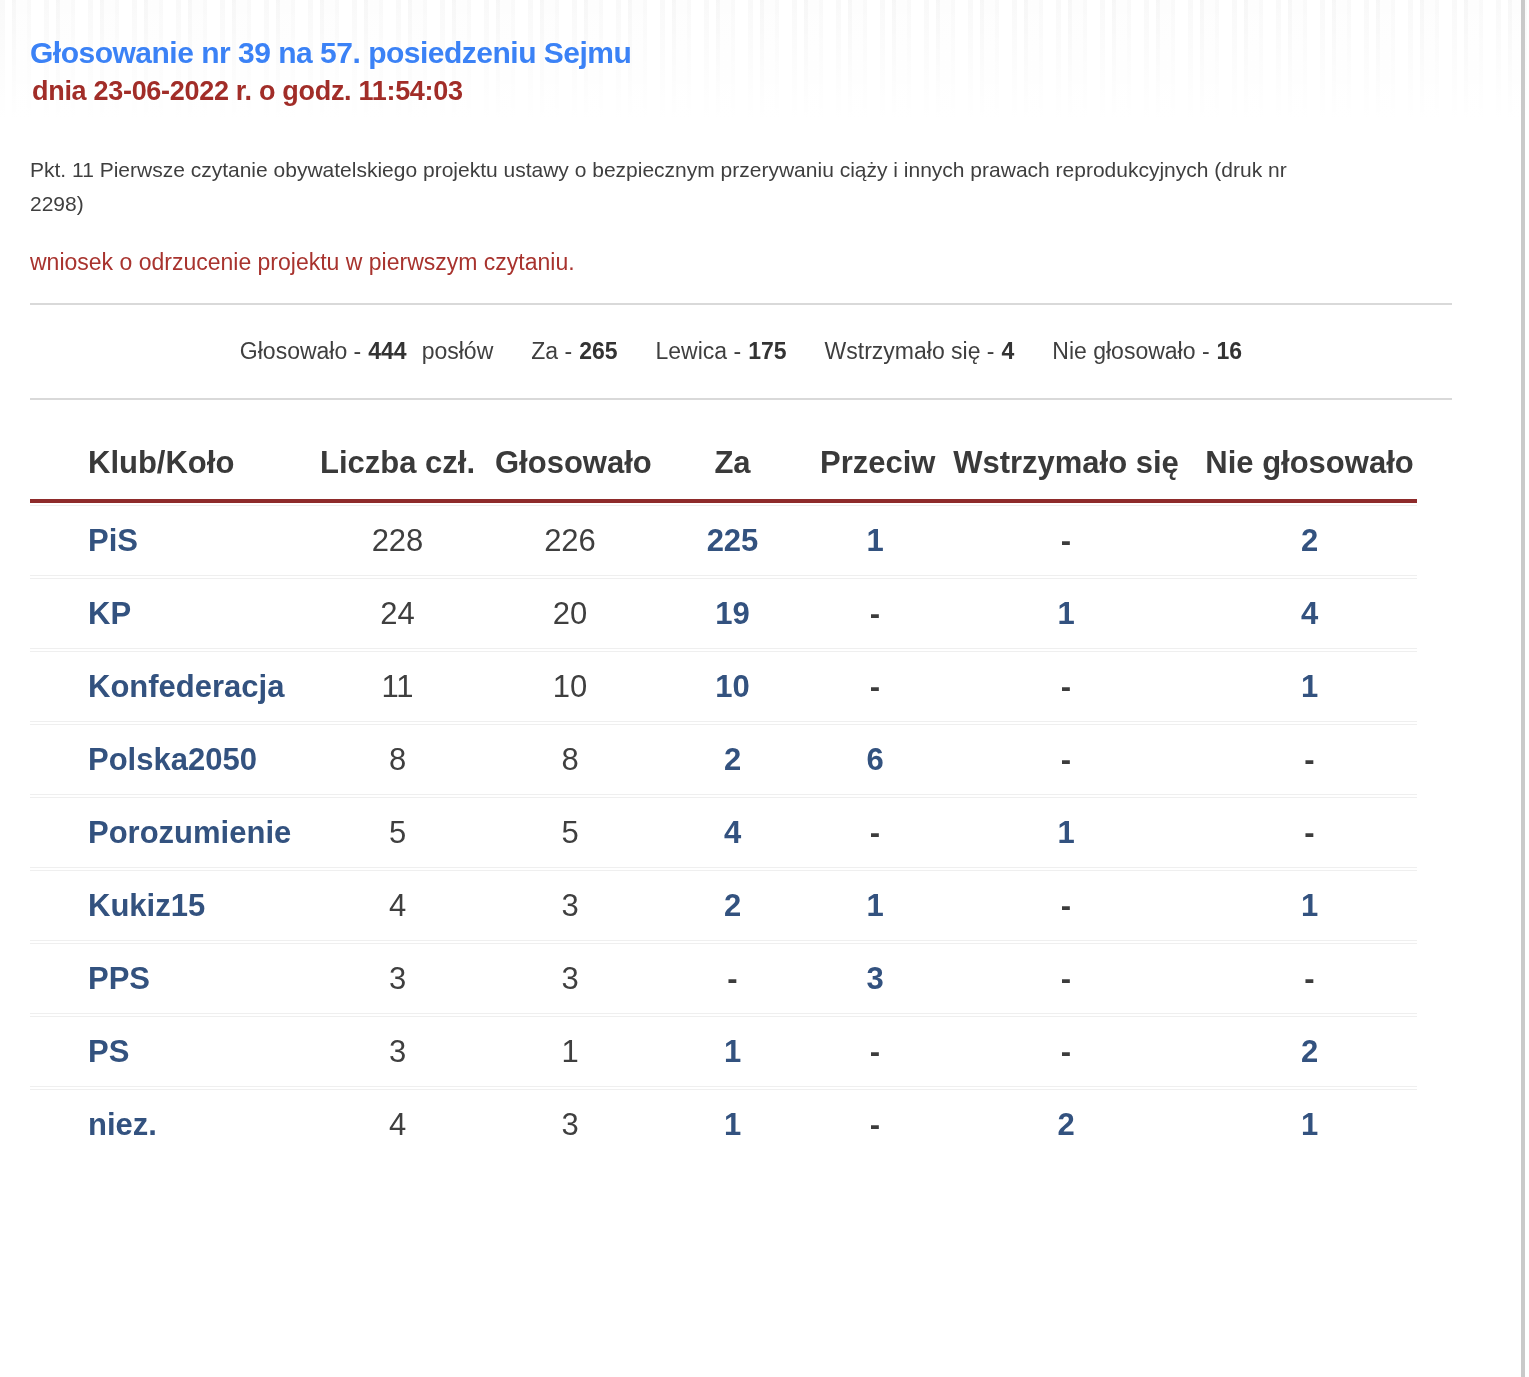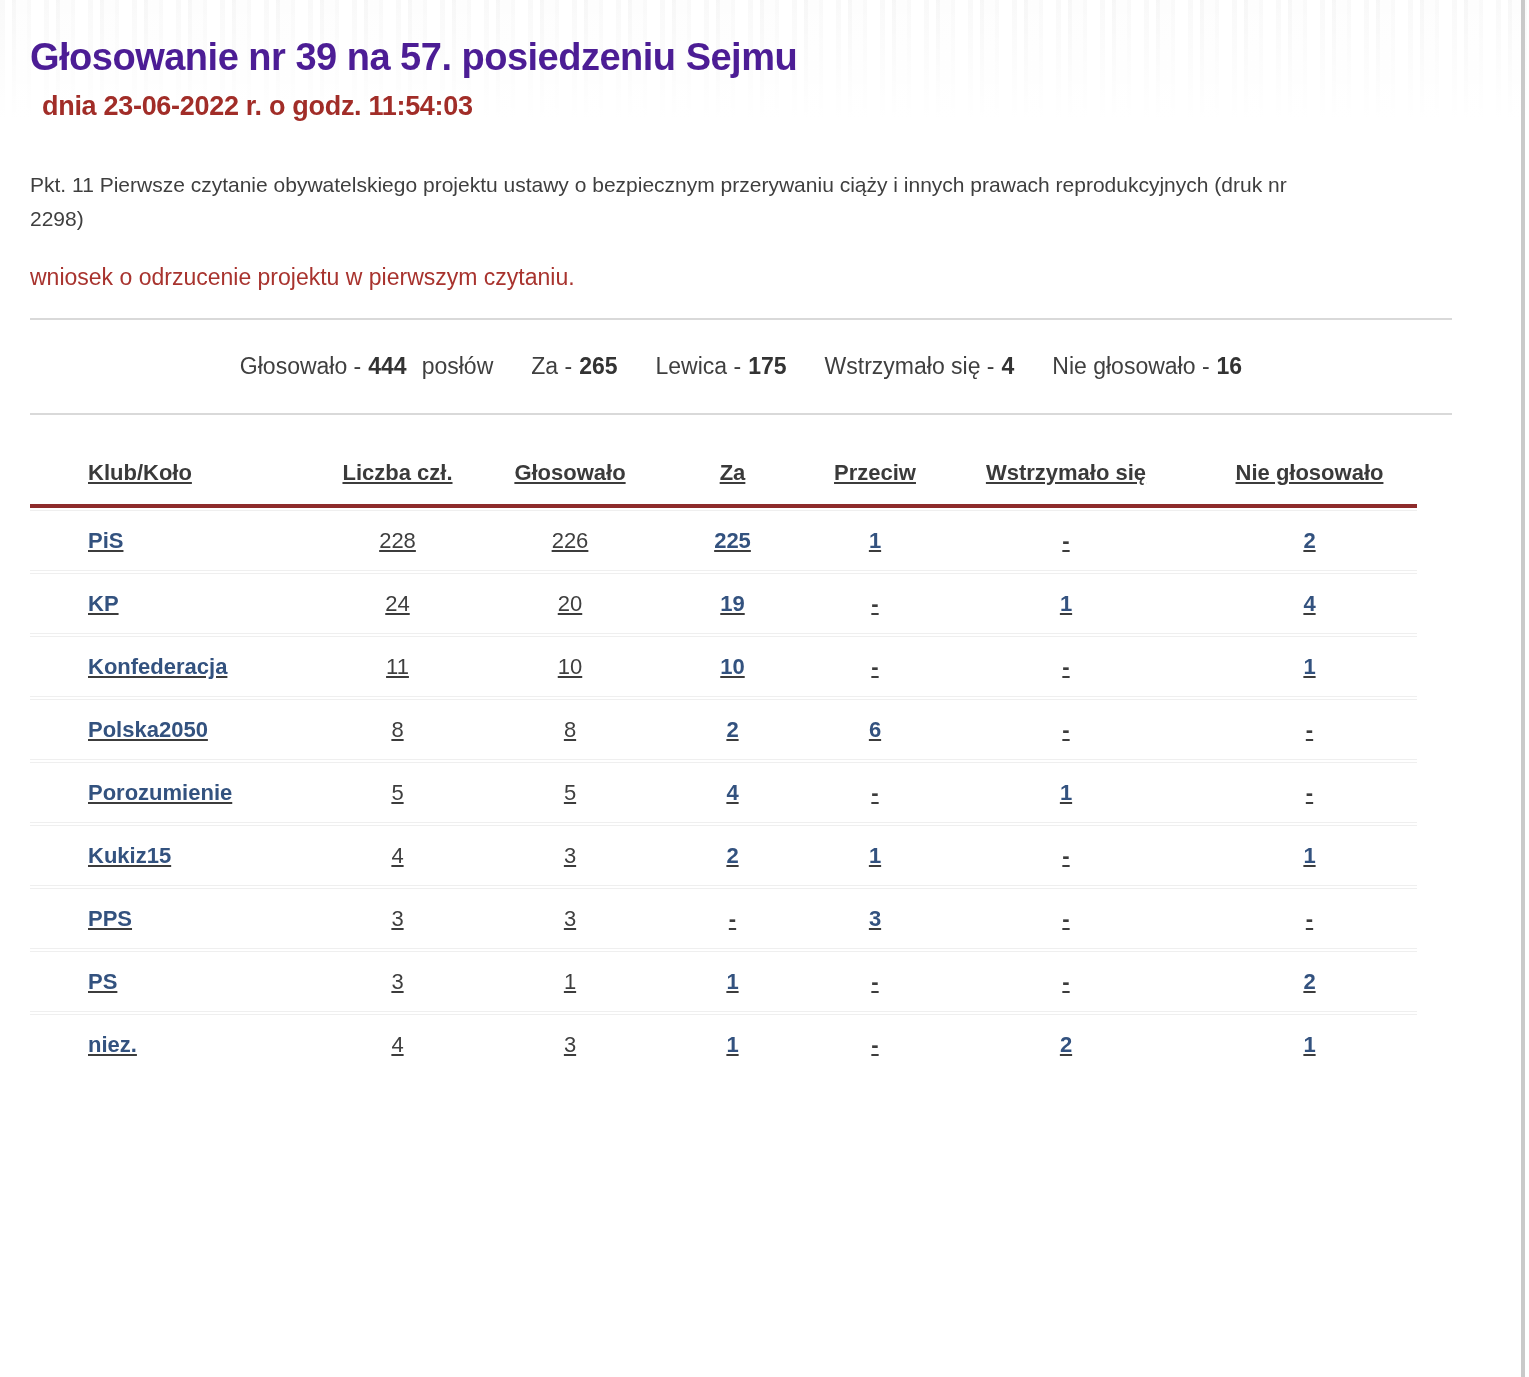--- a/index.html
+++ b/index.html
@@ -28,29 +28,29 @@
     background: linear-gradient(180deg, rgba(255,255,255,0.15) 0%, #ffffff 92%);
     pointer-events: none;
   }
   .page-border-right {
     position: absolute; top: 0; bottom: 0; right: 4px; width: 4px;
     background: #c9c9c9;
   }
   .content { position: relative; padding: 0 30px; }
 
   .page-title {
-    color: #4c1d95;
-    font-size: 38px; font-weight: 700;
+    color: #3b82f6;
+    font-size: 30px; font-weight: 700;
     margin: 36px 0 6px 0;
     letter-spacing: -0.5px;
   }
   .page-subtitle {
     color: #a12d28;
     font-size: 27px; font-weight: 700;
-    margin: 12px;
+    margin: 2px;
     letter-spacing: -0.3px;
   }
   .vote-topic {
     margin: 46px 0 0 0;
     font-size: 21px; line-height: 34px;
     color: #3f3f3f;
     max-width: 1290px;
   }
   .motion-link {
     display: inline-block;
@@ -79,23 +79,22 @@
   }
   .summary-item .val { font-weight: 700; color: #333333; margin-left: 7px; }
   .summary-item .suffix { margin-left: 15px; }
   .summary-item .suffix:empty { display: none; margin: 0; }
 
   table.vote-table {
     margin-top: 27px;
     width: 1387px;
     border-collapse: separate;
     border-spacing: 0 2px;
-    font-size: 22px;
+    font-size: 31px;
     table-layout: fixed;
-    text-decoration: underline;
   }
   col.c1 { width: 270px; }
   col.c2 { width: 195px; }
   col.c3 { width: 150px; }
   col.c4 { width: 175px; }
   col.c5 { width: 110px; }
   col.c6 { width: 272px; }
   col.c7 { width: 215px; }
 
   thead th {

